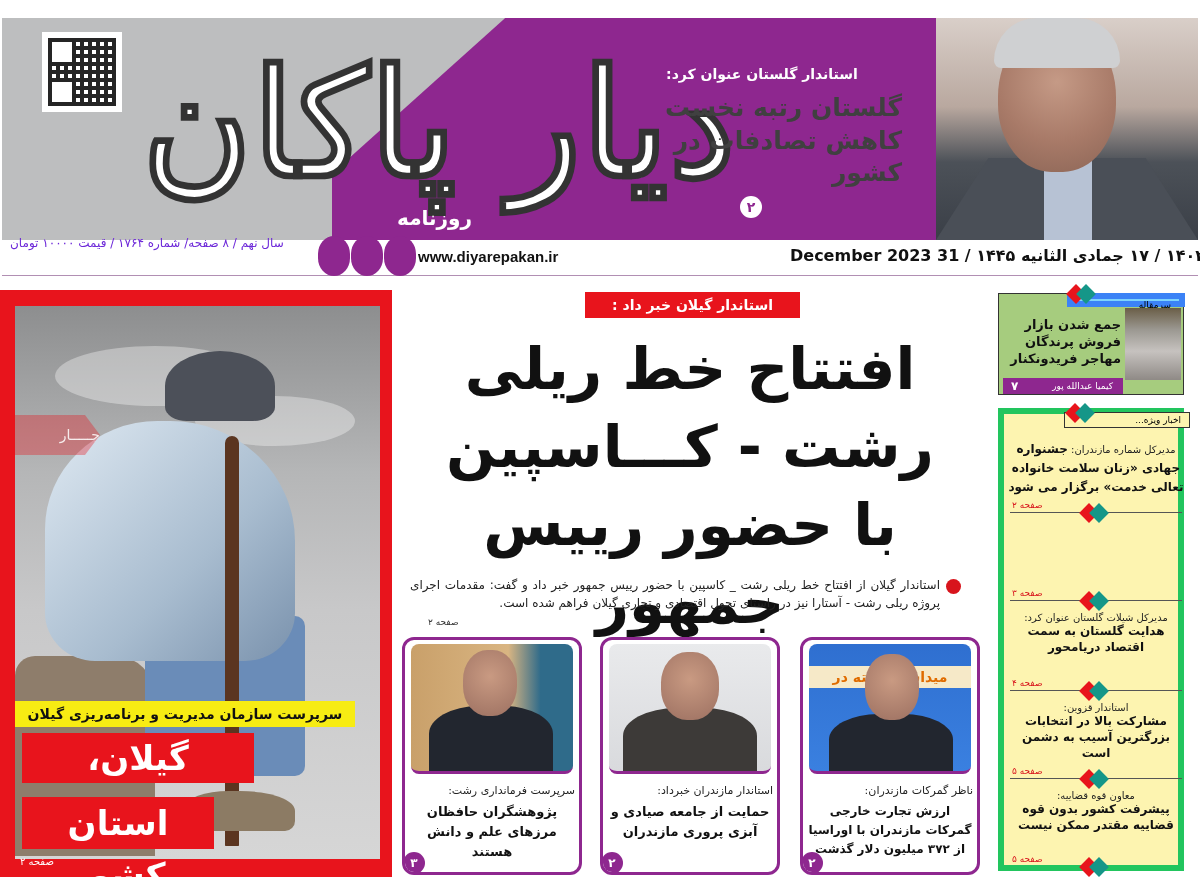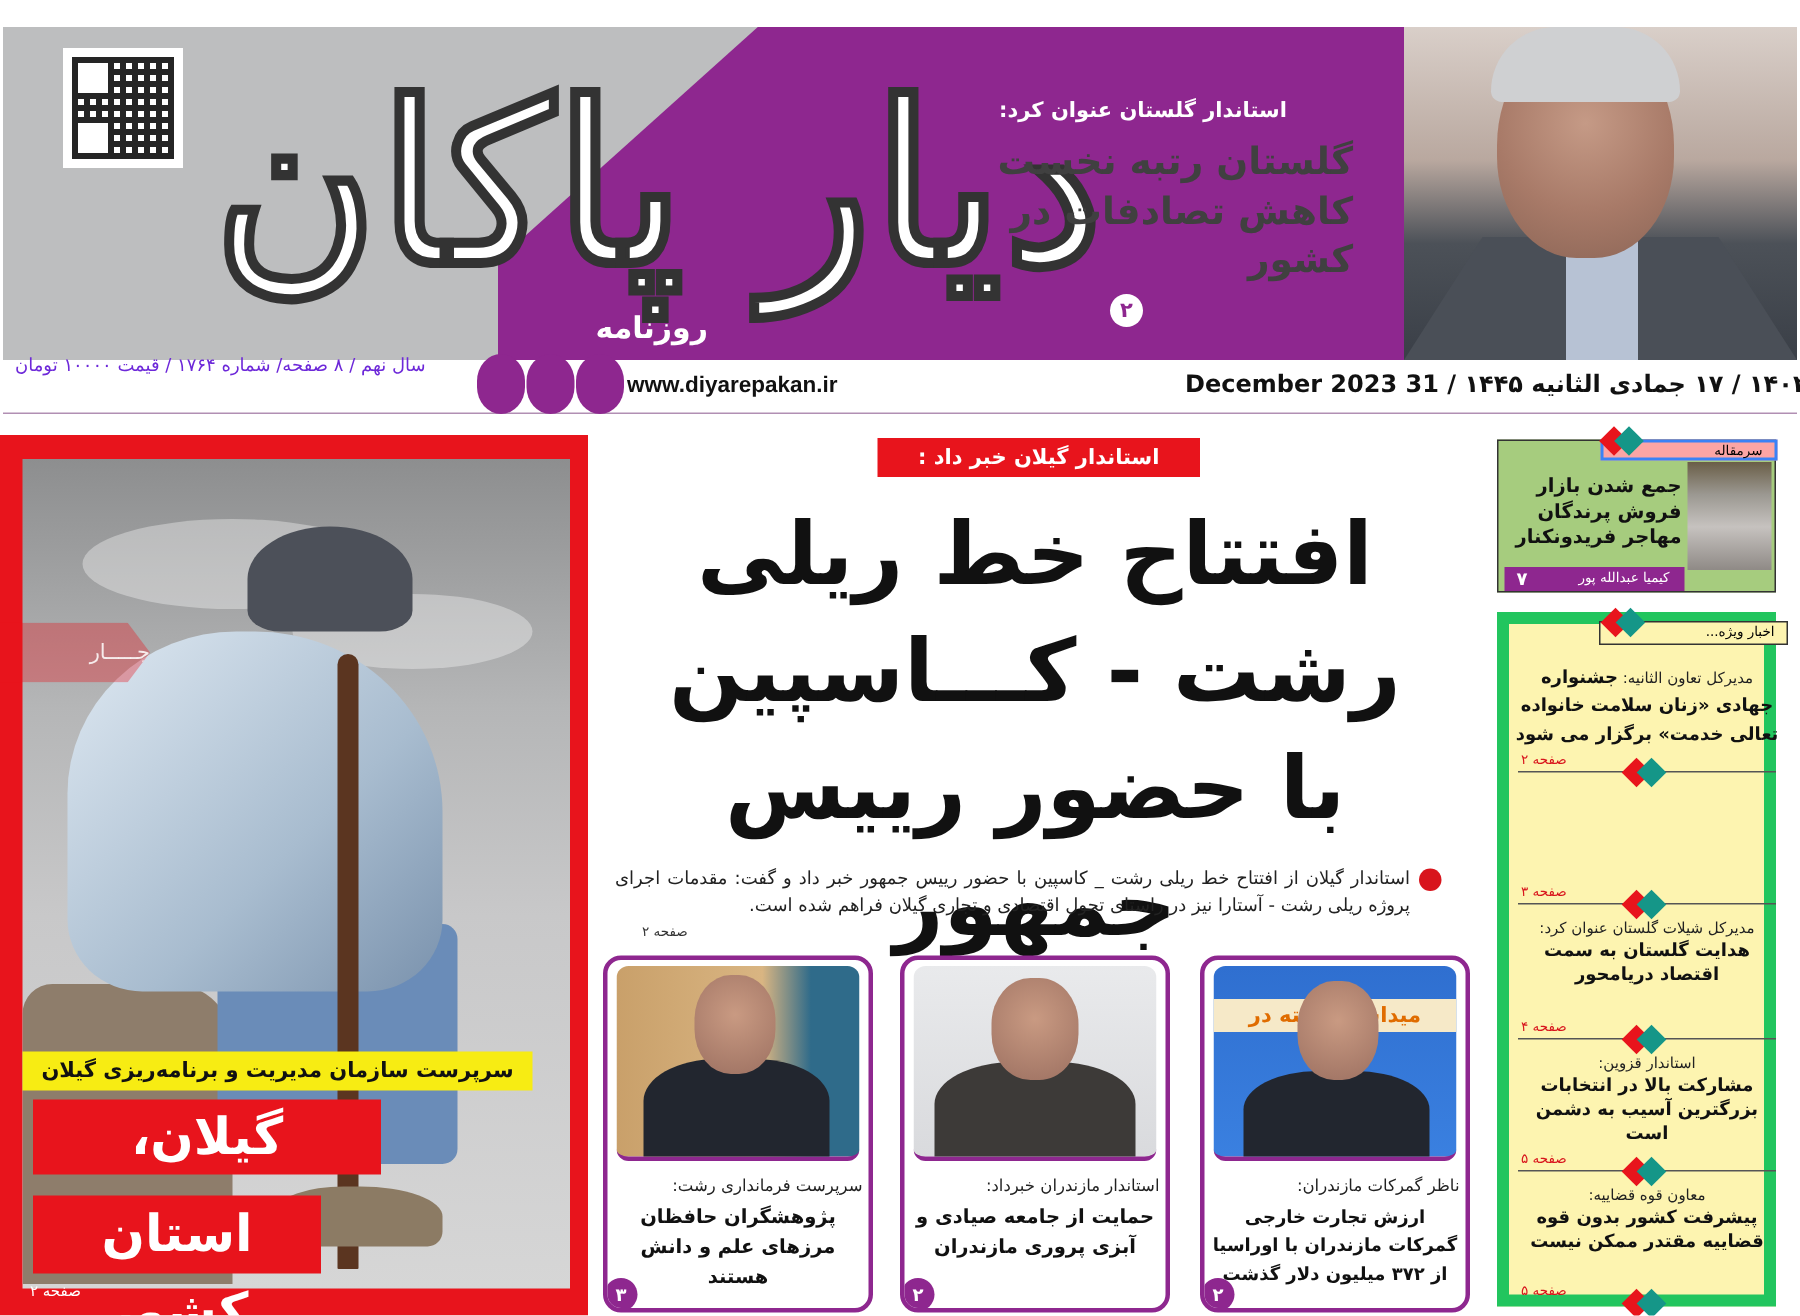--- a/index.html
+++ b/index.html
@@ -61,27 +61,27 @@
   .card { width: 180px; height: 238px; border: 3px solid #8e278f; border-radius: 12px; background: #fff; overflow: hidden; }
   .card-photo { position: absolute; left: 6px; top: 4px; width: 162px; height: 130px; border-radius: 8px 8px 8px 8px; overflow: hidden; border-bottom: 3px solid #8e278f; }
   .card-kicker { position: absolute; left: 4px; top: 144px; width: 166px; font-size: 11px; color: #222; text-align: right; direction: rtl; }
   .card-title { position: absolute; left: 4px; top: 162px; width: 166px; font-size: 13px; font-weight: bold; color: #111; text-align: center; line-height: 20px; direction: rtl; }
   .card-num { position: absolute; left: -2px; bottom: -2px; width: 22px; height: 22px; border-radius: 50%; background: #8e278f; color: #fff; font-size: 12px; text-align: center; line-height: 22px; font-weight: bold; }
   .ph-head { position: absolute; border-radius: 45%; background: radial-gradient(circle at 50% 40%, #c99a82, #9c7061); }
   .ph-suit { position: absolute; background: #22262f; border-radius: 40% 40% 0 0; }
 
   
   .editorial { left: 998px; top: 293px; width: 186px; height: 102px; border: 1px solid #333; background: #a6cc7e; }
-  .ed-tab { position: absolute; left: 68px; top: -1px; width: 118px; height: 14px; background: #fca5a5; border: 2px solid #3b82f6; font-size: 9px; text-align: right; padding-right: 8px; line-height: 12px; direction: rtl; }
+  .ed-tab { position: absolute; left: 68px; top: -1px; width: 118px; height: 14px; background: #7dd3fc; border: 6px solid #3b82f6; font-size: 9px; text-align: right; padding-right: 8px; line-height: 12px; direction: rtl; }
   .ed-title { position: absolute; left: 4px; top: 22px; width: 118px; font-size: 13px; font-weight: bold; color: #111; text-align: right; line-height: 17px; direction: rtl; }
   .ed-photo { position: absolute; left: 126px; top: 14px; width: 56px; height: 72px; background: linear-gradient(180deg, #6a5e47 0%, #9b9891 30%, #c6c2bf 60%, #8f8a86 100%); }
   .ed-author { position: absolute; left: 4px; top: 84px; width: 120px; height: 16px; background: #8e278f; color: #fff; font-size: 9px; line-height: 16px; text-align: right; padding-right: 10px; direction: rtl; }
   .ed-author-num { position: absolute; left: 8px; top: 0; font-size: 12px; font-weight: bold; }
 
-  .news-box { left: 998px; top: 408px; width: 186px; height: 463px; border: 8px solid #22c55e; background: #fdf4b0; }
+  .news-box { left: 998px; top: 408px; width: 186px; height: 463px; border: 6px solid #22c55e; background: #fdf4b0; }
   .news-tab { position: absolute; left: 60px; top: -2px; width: 126px; height: 16px; background: #fdf4b0; border: 1px solid #333; font-size: 9px; line-height: 14px; text-align: right; padding-right: 8px; direction: rtl; }
   .news-item { position: absolute; left: 4px; width: 176px; text-align: center; direction: rtl; }
   .news-kicker { font-size: 10px; color: #222; }
   .news-title { font-size: 12px; font-weight: bold; color: #111; line-height: 16px; }
   .news-page { position: absolute; left: 8px; font-size: 9px; color: #d8141c; direction: rtl; }
   .news-sep { position: absolute; left: 6px; width: 172px; height: 1px; background: #555; }
   .dmd { position: absolute; width: 14px; height: 14px; transform: rotate(45deg); }
   .dmd-r { background: #e8141c; }
   .dmd-g { background: #159688; }
 </style>
@@ -182,21 +182,21 @@
     <span class="ed-author-num">۷</span>
   </div>
 </div>
 
 <div class="abs news-box">
   <div class="news-tab">اخبار ویژه...</div>
   <div class="dmd dmd-r" style="left:64px;top:-8px"></div>
   <div class="dmd dmd-g" style="left:74px;top:-8px"></div>
 
   <div class="news-item" style="top:24px">
-    <span class="news-kicker">مدیرکل تعاون الثانیه: </span>
+    <span class="news-kicker">مدیرکل شماره مازندران: </span>
     <span class="news-title">جشنواره جهادی «زنان سلامت خانواده تعالی خدمت» برگزار می شود</span>
   </div>
   <div class="news-page" style="top:86px">صفحه ۲</div>
   <div class="news-sep" style="top:98px"></div>
   <div class="dmd dmd-r" style="left:78px;top:92px"></div>
   <div class="dmd dmd-g" style="left:88px;top:92px"></div>
 
   <div class="news-page" style="top:174px">صفحه ۳</div>
   <div class="news-sep" style="top:186px"></div>
   <div class="dmd dmd-r" style="left:78px;top:180px"></div>

